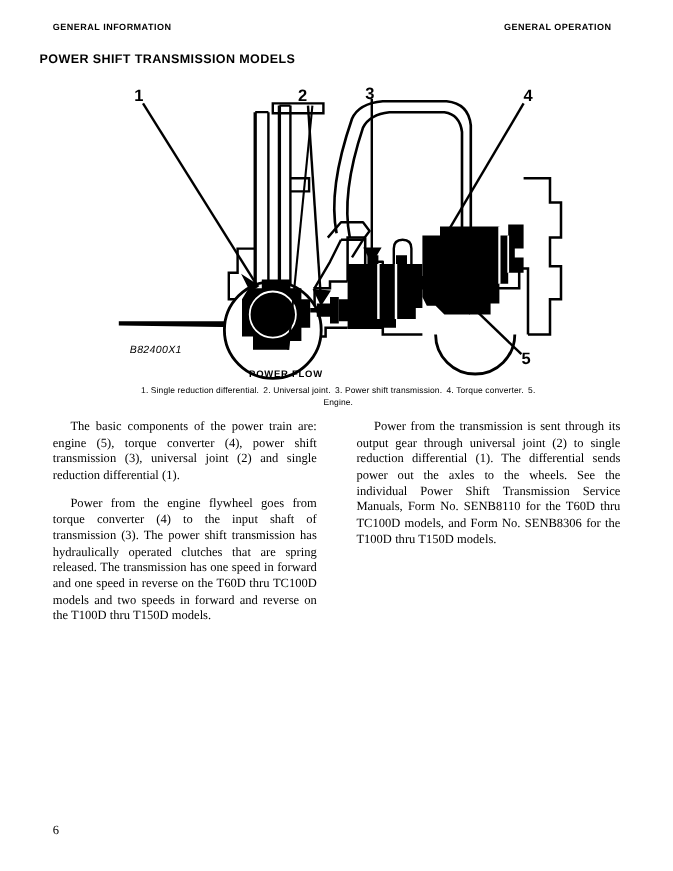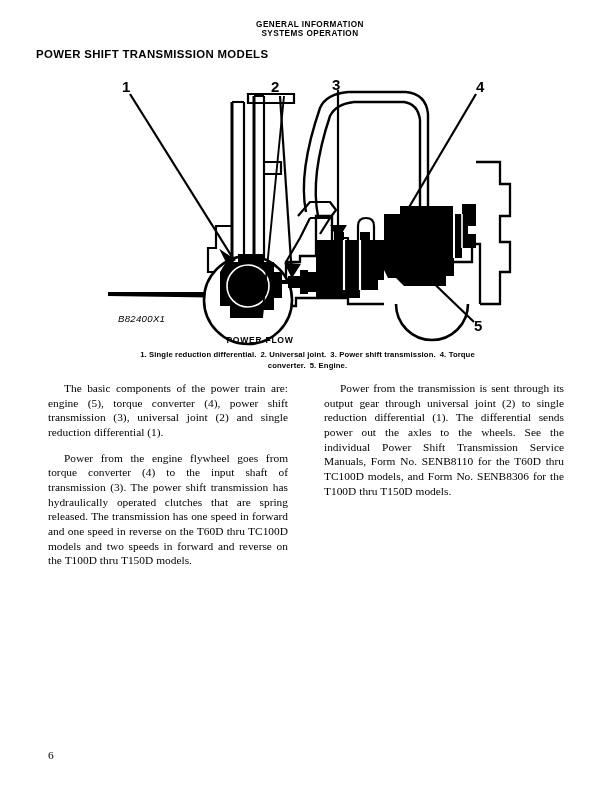--- a/index.html
+++ b/index.html
@@ -14,29 +14,28 @@
     overflow: hidden;
     font-family: "Liberation Serif", serif;
     color: #000000;
   }
 
   
   .running-head {
     position: absolute;
     top: 20px;
     left: 48px;
-    right: 40px;
+    right: 56px;
     display: flex;
     justify-content: space-between;
-    align-items: center;
+    align-items: flex-end;
     font-family: "Liberation Sans", sans-serif;
     font-weight: bold;
     font-size: 8.2px;
     letter-spacing: 0.45px;
-    flex-direction: column;
   }
 
   
   .section-title {
     position: absolute;
     top: 48px;
     left: 36px;
     font-family: "Liberation Sans", sans-serif;
     font-weight: bold;
     font-size: 11.4px;
@@ -79,21 +78,21 @@
     font-size: 8.6px;
     letter-spacing: 0.7px;
   }
 
   .fig-legend {
     position: absolute;
     top: 350px;
     left: 120px;
     width: 375px;
     font-family: "Liberation Sans", sans-serif;
-    font-weight: bold;
+    font-weight: normal;
     font-size: 7.7px;
     line-height: 1.42;
     text-align: center;
     letter-spacing: 0.12px;
   }
 
   
   .columns {
     position: absolute;
     top: 381px;
@@ -124,21 +123,21 @@
     left: 48px;
     top: 749px;
     font-size: 11.4px;
   }
 </style>
 </head>
 <body>
 
 <div class="running-head">
   <span>GENERAL INFORMATION</span>
-  <span>SYSTEMS OPERATION</span>
+  <span>GENERAL OPERATION</span>
 </div>
 
 <div class="section-title">POWER SHIFT TRANSMISSION MODELS</div>
 
 <div class="figure">
   <svg viewBox="0 0 516 300" xmlns="http://www.w3.org/2000/svg">
     <g fill="none" stroke="#000000" stroke-width="2.1" stroke-linejoin="miter" stroke-linecap="butt">
 
       <path d="M184 36 L184 251" stroke-width="3"></path>
       <path d="M196 36 L196 251" stroke-width="2.2"></path>

